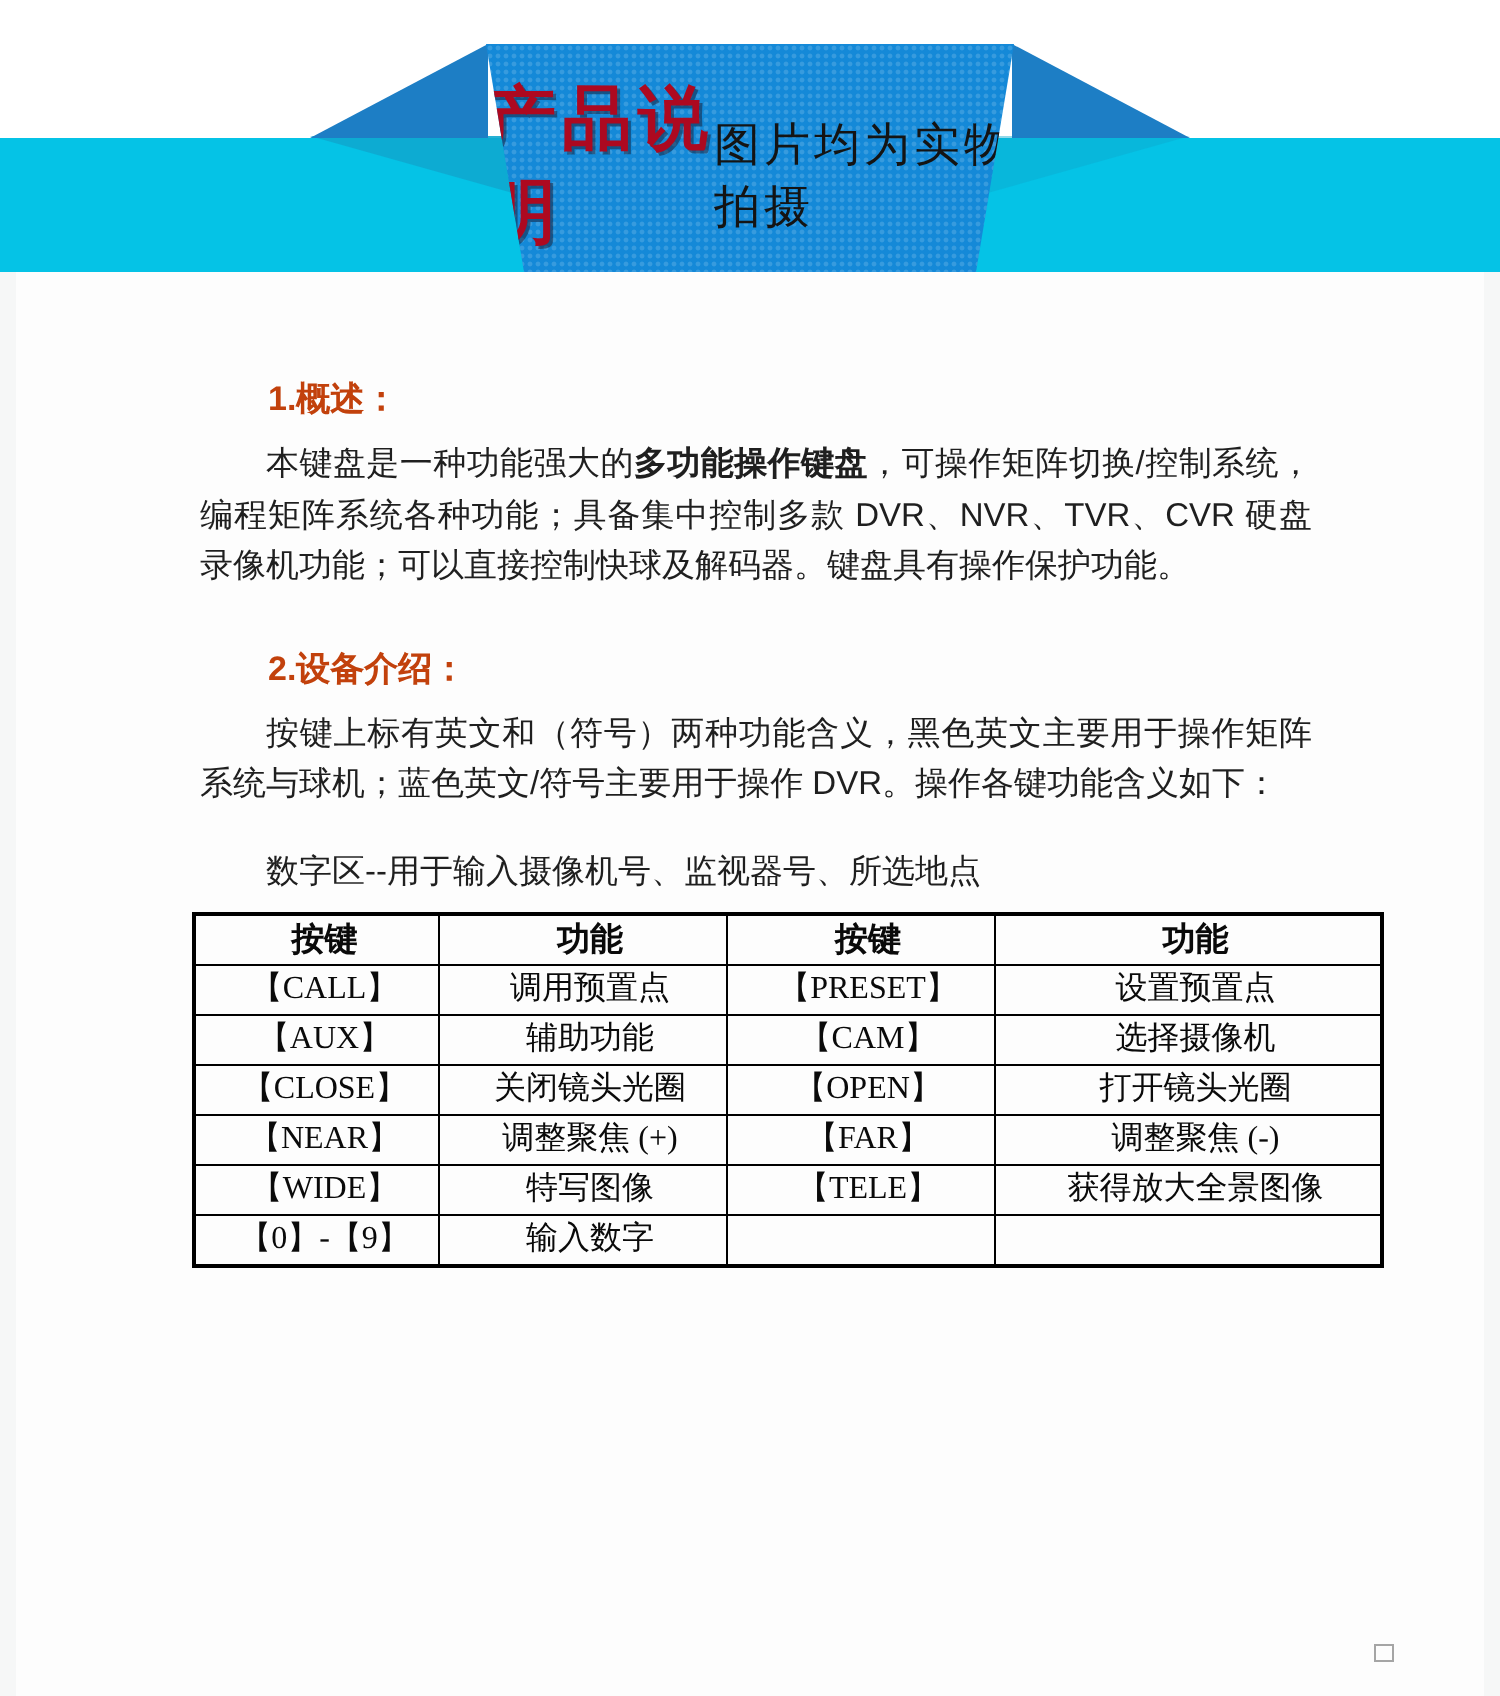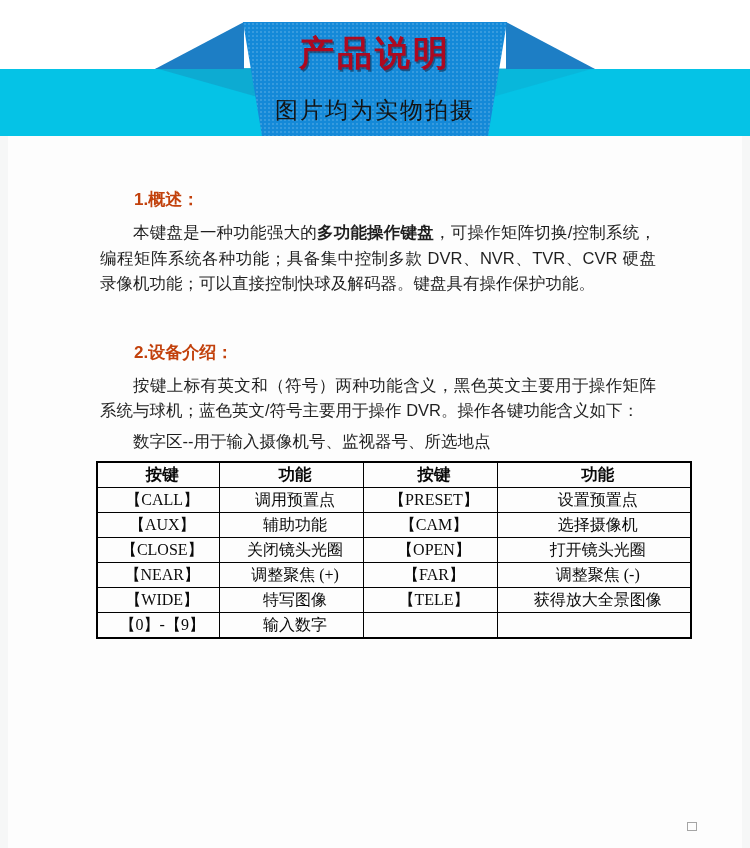--- a/index.html
+++ b/index.html
@@ -19,35 +19,35 @@
   .flap   { position:absolute; z-index:3; background:var(--flap); }
   .flap-left  { left:155px; top:22px; width:89px; height:47px;
                 clip-path:polygon(100% 0,100% 100%,0 100%); }
   .flap-right { left:506px; top:22px; width:89px; height:47px;
                 clip-path:polygon(0 0,100% 100%,0 100%); }
   .panel  { position:absolute; left:243px; top:22px; width:264px; height:114px; z-index:4;
             background-color:var(--panel);
             background-image:radial-gradient(rgba(255,255,255,.15) 1px, transparent 1.4px);
             background-size:4px 4px;
             clip-path:polygon(0 0,100% 0,calc(100% - 19px) 100%,19px 100%);
-            display:flex; flex-direction:column; align-items:center; }
+            display:flex; flex-direction:row; align-items:center; }
   .banner-title { margin-top:8px; font-size:35px; font-weight:900; letter-spacing:3px;
                   color:var(--title); text-shadow:1.5px 1.5px 0 rgba(25,0,10,.4); }
   .banner-subtitle { margin-top:18px; font-size:23px; font-weight:400; letter-spacing:2px;
                      color:var(--subtitle); }
 
   
   .card { position:relative; margin:0 8px; width:734px; height:712px;
           background:#fdfdfd; padding:52px 88px 0 88px; color:var(--text); }
   .sec-h { font-size:17px; font-weight:bold; margin-left:38px; margin-bottom:9px; color:#c2410c; }
   .para  { font-size:16.5px; line-height:25.5px; text-indent:2em; margin-left:4px;
            width:556px; text-align:justify; }
   .para .b { font-weight:bold; }
-  .para + .sec-h { margin-top:44px; }
-  .subline { text-indent:0; margin-left:37px; width:auto; margin-top:5px; }
+  .para + .sec-h { margin-top:26px; }
+  .subline { text-indent:0; margin-left:37px; width:auto; margin-top:18px; }
 
   
   table.keys { border-collapse:collapse; border:2px solid #000; margin-top:7px;
                table-layout:fixed; width:594px;
                font-family:"Liberation Serif","DejaVu Serif",serif; }
   table.keys th, table.keys td { border:1px solid #000; height:24px; line-height:24px;
                padding:0 4px 0 12px; font-size:16px; white-space:nowrap; overflow:hidden;
                text-align:center; color:#0a0a0a; }
   table.keys th { font-weight:bold; font-size:16.5px; }
 

